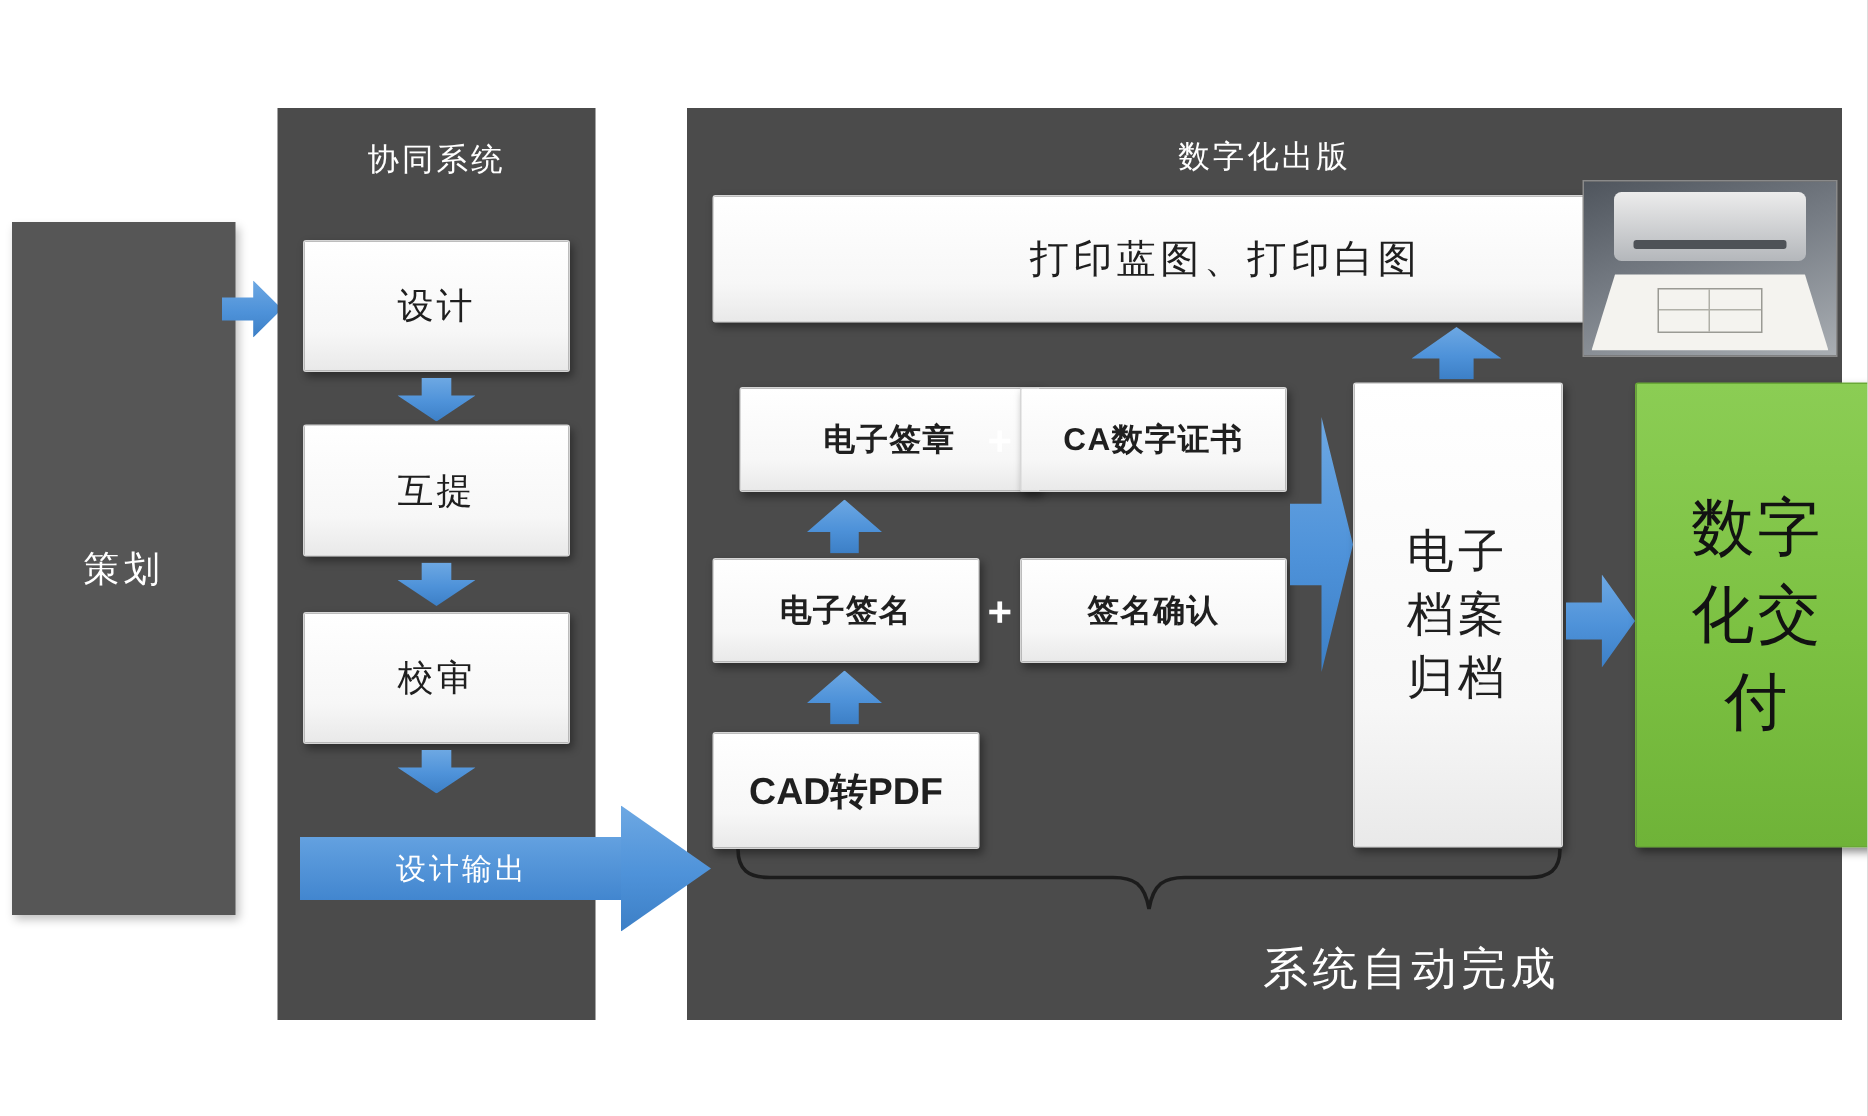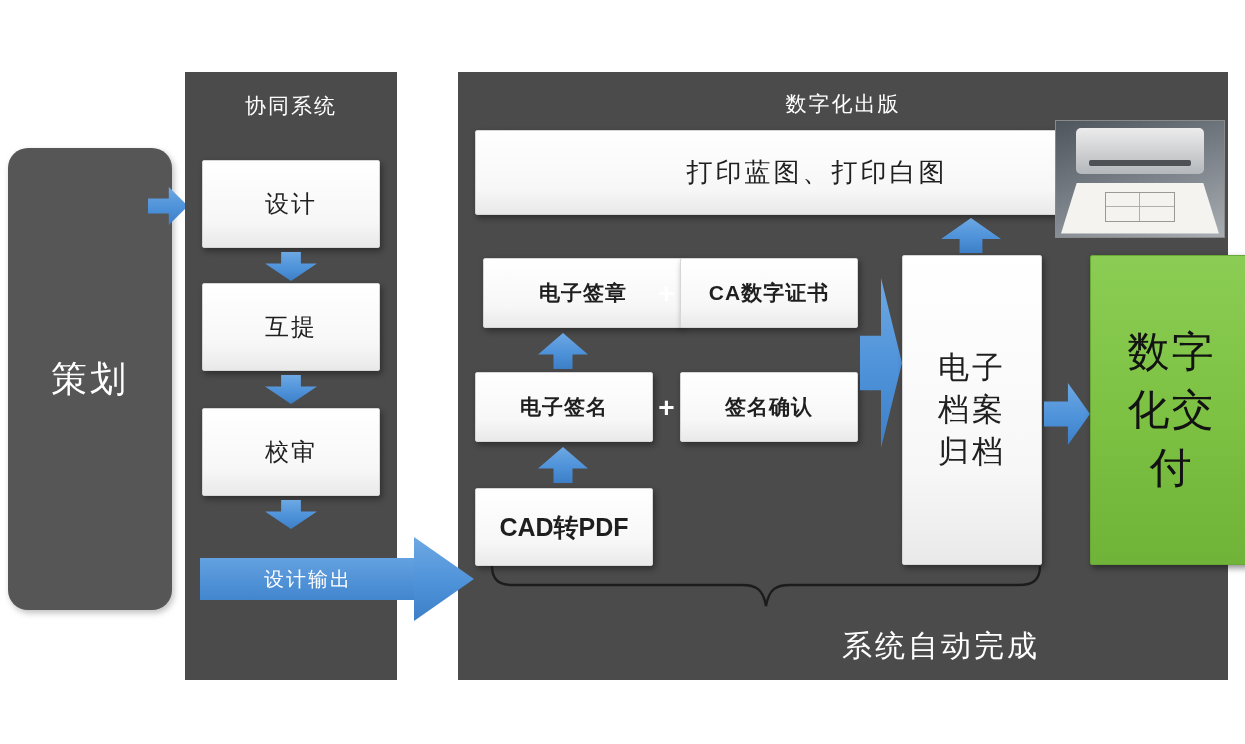--- a/index.html
+++ b/index.html
@@ -25,26 +25,25 @@
     color:var(--box-text);
   }
   .step-text{font-size:24px;letter-spacing:2px;}
   .sign-text{font-size:21px;font-weight:bold;letter-spacing:1px;}
   .cad-text{font-size:25px;font-weight:bold;}
   .print-text{font-size:26px;letter-spacing:3px;}
   .archive-text{font-size:31px;line-height:1.35;letter-spacing:3px;width:2.35em;text-align:center;word-break:break-all;}
   .delivery-text{font-size:42px;line-height:1.38;letter-spacing:2px;width:2.2em;text-align:center;word-break:break-all;color:#121212;}
 
   .plan-box{
-    position:absolute;left:8px;top:148px;width:164px;height:462px;
+    position:absolute;left:8px;top:148px;width:149px;height:462px;
     background:var(--plan-box);
     display:flex;align-items:center;justify-content:center;
-    color:#ffffff;font-size:36px;letter-spacing:3px;
+    color:#ffffff;font-size:24px;letter-spacing:3px;
     box-shadow:2px 3px 6px rgba(0,0,0,0.25);
-    border-radius:20px;
   }
 
   .greenbox{
     position:absolute;left:1090px;top:255px;width:163px;height:310px;
     background:linear-gradient(180deg,#8bcd54 0%,var(--green) 55%,#6fb338 100%);
     border:1px solid #69a836;border-radius:2px;
     box-shadow:2px 3px 6px rgba(0,0,0,0.45);
     display:flex;align-items:center;justify-content:center;
   }
 
@@ -134,21 +133,21 @@
 
   <div class="photo">
     <div class="plotter">
       <div class="plotter-slot"></div>
     </div>
     <div class="paper">
       <div class="drawing"></div>
     </div>
   </div>
 
-  <div class="whitebox" style="left:483px;top:258px;width:200px;height:70px;">
+  <div class="whitebox" style="left:493px;top:258px;width:200px;height:70px;">
     <span class="sign-text">电子签章</span>
   </div>
   <div class="plus" style="left:653px;top:278px;">+</div>
   <div class="whitebox" style="left:680px;top:258px;width:178px;height:70px;">
     <span class="sign-text">CA数字证书</span>
   </div>
 
   <div class="arrow arrow-up" style="left:538px;top:333px;width:50px;height:36px;"></div>
 
   <div class="whitebox" style="left:475px;top:372px;width:178px;height:70px;">

